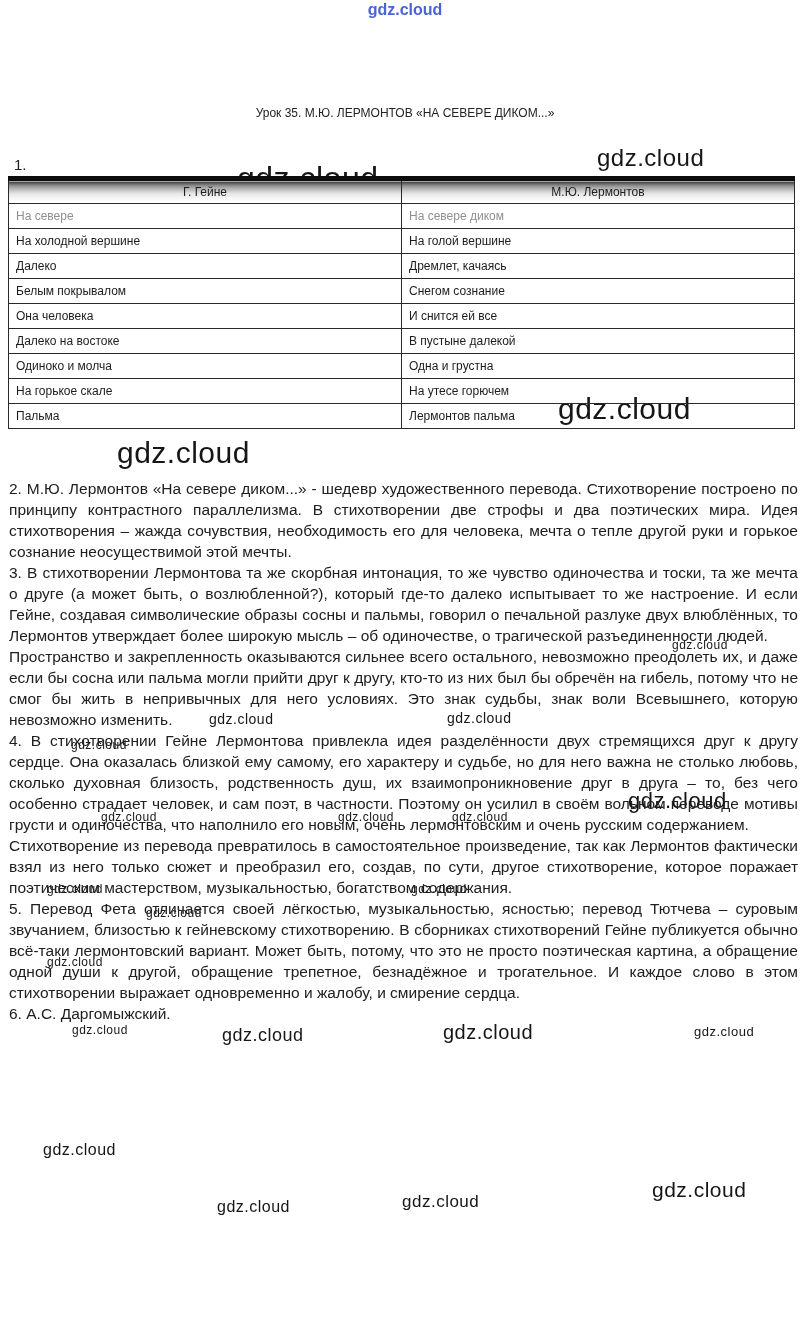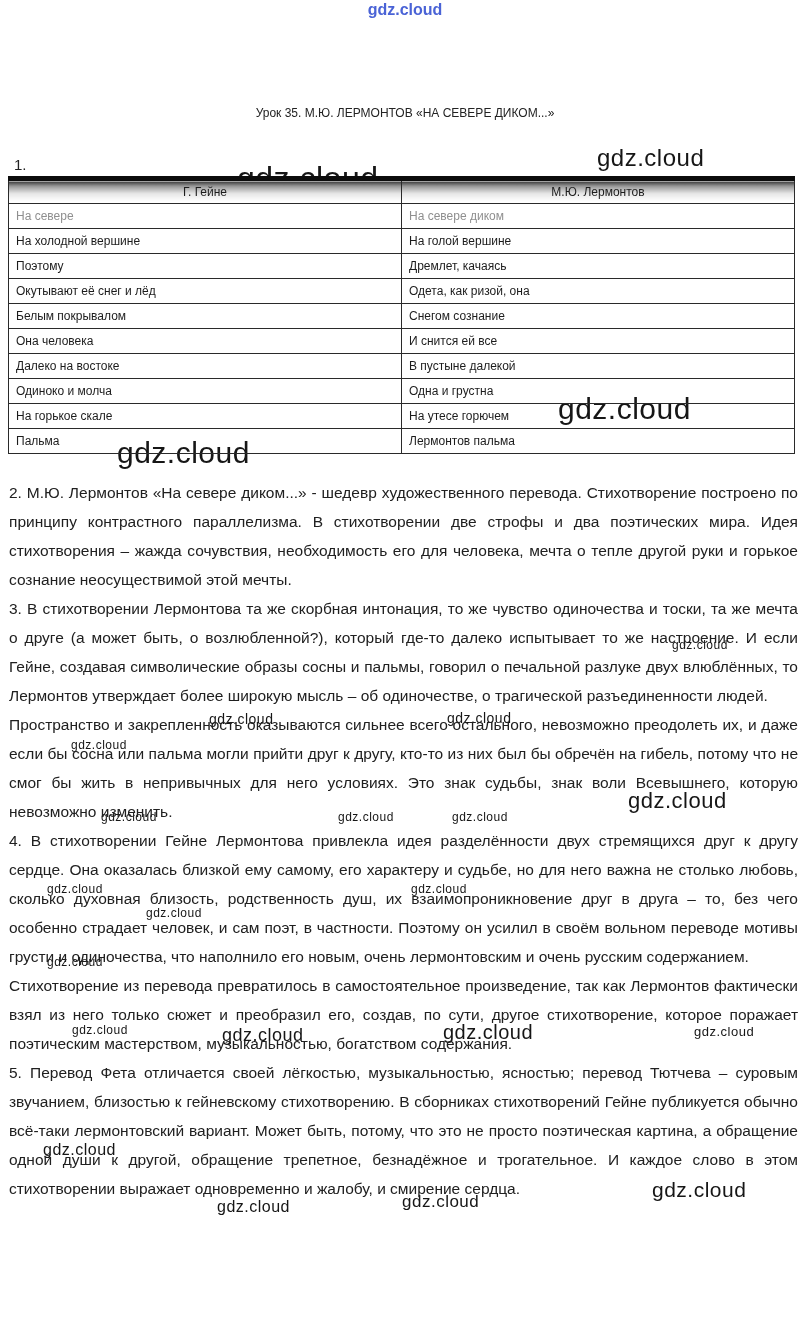--- a/index.html
+++ b/index.html
@@ -42,21 +42,21 @@
   }
   table.cmp th {
     text-align:center; color:#1d1d1d;
     border-top:5px solid #0c0c0c;
     background:linear-gradient(180deg,#3a3a3a 0%, #9a9a9a 22%, #e6e6e6 55%, #ffffff 90%);
   }
   table.cmp tr.faded td { color:#8f8f8f; }
   
   .paragraphs {
     position:absolute; top:478px; left:9px; width:789px;
-    font-size:15.5px; line-height:29px; color:#202020;
+    font-size:15.5px; line-height:21px; color:#202020;
   }
   .paragraphs p { text-align:justify; margin:0; }
   .paragraphs p.last { text-align:left; }
 </style>
 </head>
 <body>
 
 <div class="page">
 
   <div class="wm-top">gdz.cloud</div>
@@ -102,26 +102,22 @@
     <tbody id="table-body">
         <tr class="faded">
           <td>На севере</td>
           <td>На севере диком</td>
         </tr>
         <tr>
           <td>На холодной вершине</td>
           <td>На голой вершине</td>
         </tr>
         <tr>
-          <td>Поэтому</td>
+          <td>Далеко</td>
           <td>Дремлет, качаясь</td>
-        </tr>
-        <tr>
-          <td>Окутывают её снег и лёд</td>
-          <td>Одета, как ризой, она</td>
         </tr>
         <tr>
           <td>Белым покрывалом</td>
           <td>Снегом сознание</td>
         </tr>
         <tr>
           <td>Она человека</td>
           <td>И снится ей все</td>
         </tr>
         <tr>
@@ -143,15 +139,16 @@
       </tbody>
   </table>
 
   <div class="paragraphs" id="paragraphs">
       <p>2. М.Ю. Лермонтов «На севере диком...» - шедевр художественного перевода. Стихотворение построено по принципу контрастного параллелизма. В стихотворении две строфы и два поэтических мира. Идея стихотворения – жажда сочувствия, необходимость его для человека, мечта о тепле другой руки и горькое сознание неосуществимой этой мечты.</p>
       <p>3. В стихотворении Лермонтова та же скорбная интонация, то же чувство одиночества и тоски, та же мечта о друге (а может быть, о возлюбленной?), который где-то далеко испытывает то же настроение. И если Гейне, создавая символические образы сосны и пальмы, говорил о печальной разлуке двух влюблённых, то Лермонтов утверждает более широкую мысль – об одиночестве, о трагической разъединенности людей.</p>
       <p>Пространство и закрепленность оказываются сильнее всего остального, невозможно преодолеть их, и даже если бы сосна или пальма могли прийти друг к другу, кто-то из них был бы обречён на гибель, потому что не смог бы жить в непривычных для него условиях. Это знак судьбы, знак воли Всевышнего, которую невозможно изменить.</p>
       <p>4. В стихотворении Гейне Лермонтова привлекла идея разделённости двух стремящихся друг к другу сердце. Она оказалась близкой ему самому, его характеру и судьбе, но для него важна не столько любовь, сколько духовная близость, родственность душ, их взаимопроникновение друг в друга – то, без чего особенно страдает человек, и сам поэт, в частности. Поэтому он усилил в своём вольном переводе мотивы грусти и одиночества, что наполнило его новым, очень лермонтовским и очень русским содержанием.</p>
       <p>Стихотворение из перевода превратилось в самостоятельное произведение, так как Лермонтов фактически взял из него только сюжет и преобразил его, создав, по сути, другое стихотворение, которое поражает поэтическим мастерством, музыкальностью, богатством содержания.</p>
       <p>5. Перевод Фета отличается своей лёгкостью, музыкальностью, ясностью; перевод Тютчева – суровым звучанием, близостью к гейневскому стихотворению. В сборниках стихотворений Гейне публикуется обычно всё-таки лермонтовский вариант. Может быть, потому, что это не просто поэтическая картина, а обращение одной души к другой, обращение трепетное, безнадёжное и трогательное. И каждое слово в этом стихотворении выражает одновременно и жалобу, и смирение сердца.</p>
+      <p class="last">6. А.С. Даргомыжский.</p>
     </div>
 
 </div>
 
 </body></html>

